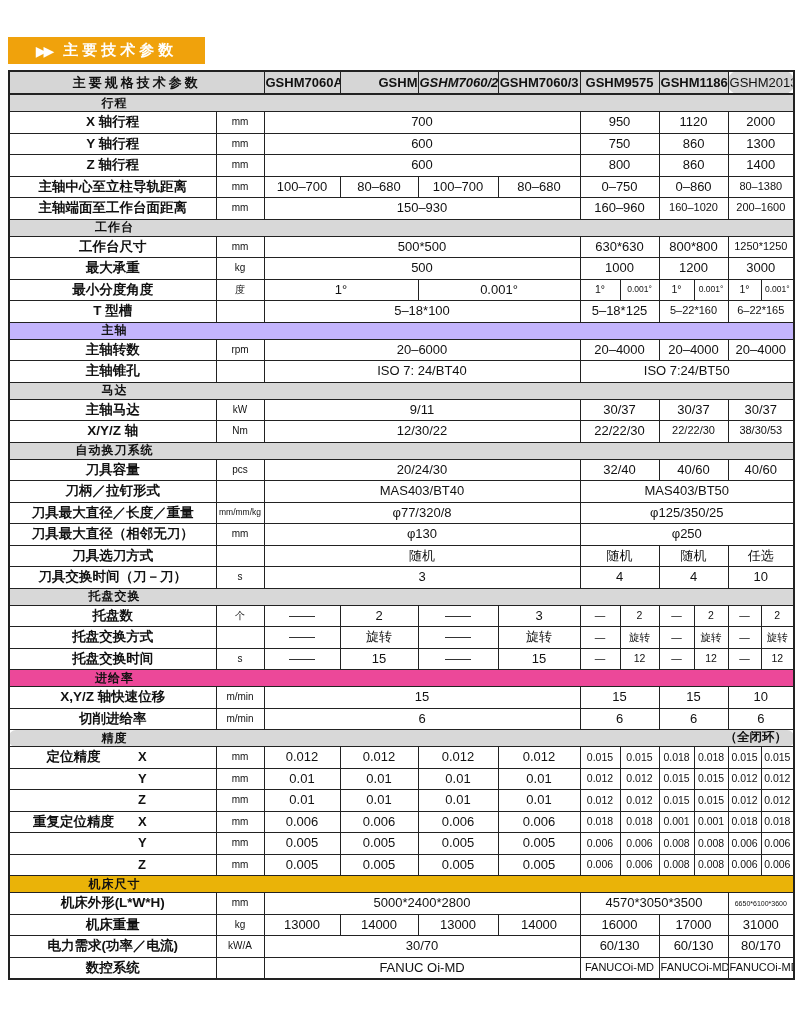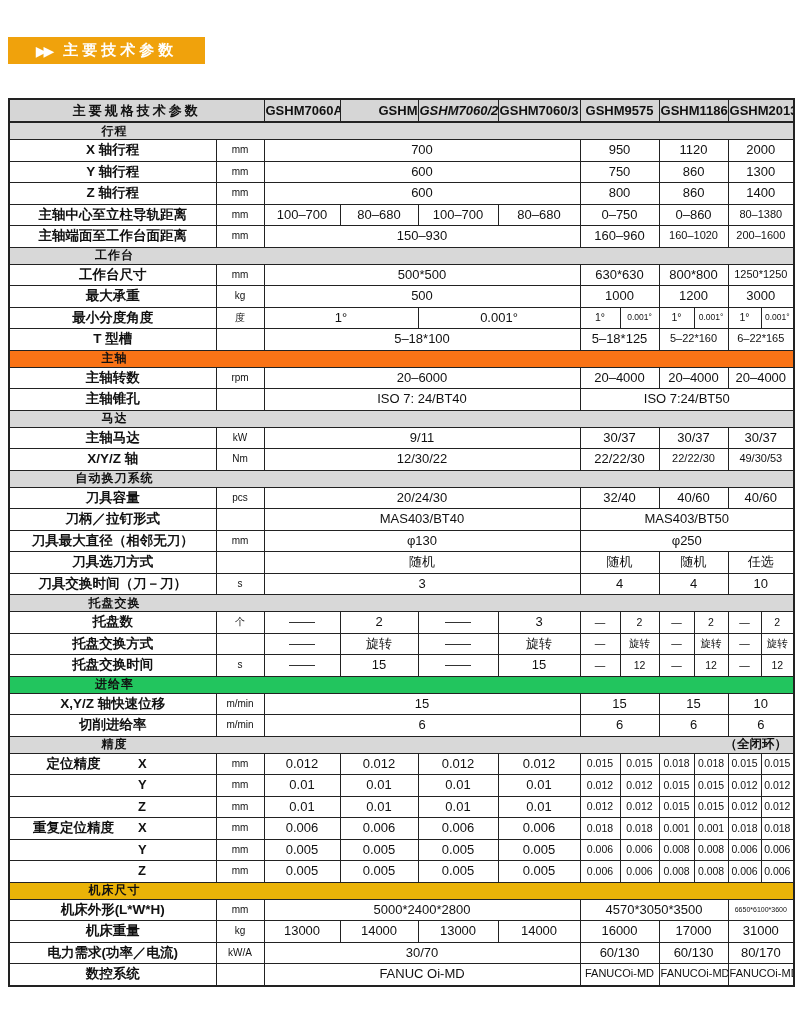--- a/index.html
+++ b/index.html
@@ -9,21 +9,21 @@
     position:relative;overflow:hidden;
   }
   .banner{
     position:absolute;left:8px;top:37px;width:197px;height:27px;
     display:flex;align-items:center;justify-content:center;gap:9px;
     font-weight:bold;color:#fff;
   }
   .banner .arrows{font-size:14px;letter-spacing:-3px;padding-right:3px;}
   .banner .title{font-size:15px;letter-spacing:4px;}
   table.spec{
-    position:absolute;left:8px;top:98px;width:785px;
+    position:absolute;left:8px;top:70px;width:785px;
     border-collapse:collapse;table-layout:fixed;
     border:2px solid #222;
   }
   td{
     border:1px solid #222;padding:0 1px;text-align:center;vertical-align:middle;
     font-size:13px;height:20.5px;line-height:1.05;overflow:hidden;white-space:nowrap;
   }
   tr.head td{
     font-weight:bold;font-size:13px;height:21px;border-bottom-width:2px;
   }
@@ -64,24 +64,24 @@
       <col style="width:34px">
     <col style="width:33px">
       <col style="width:33px">
   </colgroup>
   <tbody id="tbody">
       <tr class="head" style="background: rgb(214, 214, 214);">
         <td class="phead" colspan="2">主要规格技术参数</td>
         <td colspan="1" style="font-weight: bold;">GSHM7060A</td>
         <td colspan="1" style="font-weight: bold; padding-left: 38px;">GSHM7060/1</td>
         <td colspan="1" style="font-weight: bold; font-style: italic;">GSHM7060/2</td>
-        <td colspan="1" style="font-weight: bold;">GSHM7060/3</td>
+        <td colspan="1" style="font-weight: bold; text-align: right;">GSHM7060/3</td>
         <td class="sm1" colspan="2" style="font-weight: bold;">GSHM9575</td>
         <td class="sm1" colspan="2" style="font-weight: bold;">GSHM1186</td>
-        <td class="sm1" colspan="2" style="font-weight: bold;">GSHM2013</td>
+        <td class="sm1" colspan="2" style="font-weight: normal; border-radius: 10px;">GSHM2013</td>
       </tr>
       <tr class="sec">
         <td class="seccell" colspan="12" style="background: rgb(216, 216, 216);">
           <div class="sec-wrap">
             <span class="sec-label">行程</span>
           </div>
         </td>
       </tr>
       <tr>
         <td class="lblcell"><span class="lblpart">X 轴行程</span></td>
@@ -163,21 +163,21 @@
       </tr>
       <tr>
         <td class="lblcell"><span class="lblpart">T 型槽</span></td>
         <td class="unitcell"></td>
         <td colspan="4">5–18*100</td>
         <td colspan="2">5–18*125</td>
         <td class="sm1" colspan="2">5–22*160</td>
         <td class="sm1" colspan="2">6–22*165</td>
       </tr>
       <tr class="sec">
-        <td class="seccell" colspan="12" style="background: #f97316;">
+        <td class="seccell" colspan="12" style="background: #c4b5fd;">
           <div class="sec-wrap">
             <span class="sec-label">主轴</span>
           </div>
         </td>
       </tr>
       <tr>
         <td class="lblcell"><span class="lblpart">主轴转数</span></td>
         <td class="unitcell">rpm</td>
         <td colspan="4">20–6000</td>
         <td colspan="2">20–4000</td>
@@ -204,21 +204,21 @@
         <td colspan="2">30/37</td>
         <td colspan="2">30/37</td>
         <td colspan="2">30/37</td>
       </tr>
       <tr>
         <td class="lblcell"><span class="lblpart">X/Y/Z 轴</span></td>
         <td class="unitcell">Nm</td>
         <td colspan="4">12/30/22</td>
         <td colspan="2">22/22/30</td>
         <td class="sm1" colspan="2">22/22/30</td>
-        <td class="sm1" colspan="2">49/30/53</td>
+        <td class="sm1" colspan="2">38/30/53</td>
       </tr>
       <tr class="sec">
         <td class="seccell" colspan="12" style="background: rgb(216, 216, 216);">
           <div class="sec-wrap">
             <span class="sec-label">自动换刀系统</span>
           </div>
         </td>
       </tr>
       <tr>
         <td class="lblcell"><span class="lblpart">刀具容量</span></td>
@@ -228,20 +228,26 @@
         <td colspan="2">40/60</td>
         <td colspan="2">40/60</td>
       </tr>
       <tr>
         <td class="lblcell"><span class="lblpart">刀柄／拉钉形式</span></td>
         <td class="unitcell"></td>
         <td colspan="4">MAS403/BT40</td>
         <td colspan="6">MAS403/BT50</td>
       </tr>
       <tr>
+        <td class="lblcell"><span class="lblpart">刀具最大直径／长度／重量</span></td>
+        <td class="unitcell xs">mm/mm/kg</td>
+        <td colspan="4">φ77/320/8</td>
+        <td colspan="6">φ125/350/25</td>
+      </tr>
+      <tr>
         <td class="lblcell"><span class="lblpart">刀具最大直径（相邻无刀）</span></td>
         <td class="unitcell">mm</td>
         <td colspan="4">φ130</td>
         <td colspan="6">φ250</td>
       </tr>
       <tr>
         <td class="lblcell"><span class="lblpart">刀具选刀方式</span></td>
         <td class="unitcell"></td>
         <td colspan="4">随机</td>
         <td colspan="2">随机</td>
@@ -299,21 +305,21 @@
         <td colspan="1">——</td>
         <td colspan="1">15</td>
         <td class="sm" colspan="1">—</td>
         <td class="sm" colspan="1">12</td>
         <td class="sm" colspan="1">—</td>
         <td class="sm" colspan="1">12</td>
         <td class="sm" colspan="1">—</td>
         <td class="sm" colspan="1">12</td>
       </tr>
       <tr class="sec">
-        <td class="seccell" colspan="12" style="background: #22c55e;">
+        <td class="seccell" colspan="12" style="background: #ec4899;">
           <div class="sec-wrap">
             <span class="sec-label">进给率</span>
           </div>
         </td>
       </tr>
       <tr>
         <td class="lblcell"><span class="lblpart">X,Y/Z 轴快速位移</span></td>
         <td class="unitcell">m/min</td>
         <td colspan="4">15</td>
         <td colspan="2">15</td>
@@ -322,21 +328,21 @@
       </tr>
       <tr>
         <td class="lblcell"><span class="lblpart">切削进给率</span></td>
         <td class="unitcell">m/min</td>
         <td colspan="4">6</td>
         <td colspan="2">6</td>
         <td colspan="2">6</td>
         <td colspan="2">6</td>
       </tr>
       <tr class="sec">
-        <td class="seccell" colspan="12" style="background: rgb(216, 216, 216);">
+        <td class="seccell" colspan="12" style="background: rgb(216, 216, 216); border-radius: 7px;">
           <div class="sec-wrap">
             <span class="sec-label">精度</span>
             <span class="sec-note">（全闭环）</span>
           </div>
         </td>
       </tr>
       <tr>
         <td class="lblcell hasaxis">
           <span class="lblpart">定位精度</span>
           <span class="axis">X</span>

